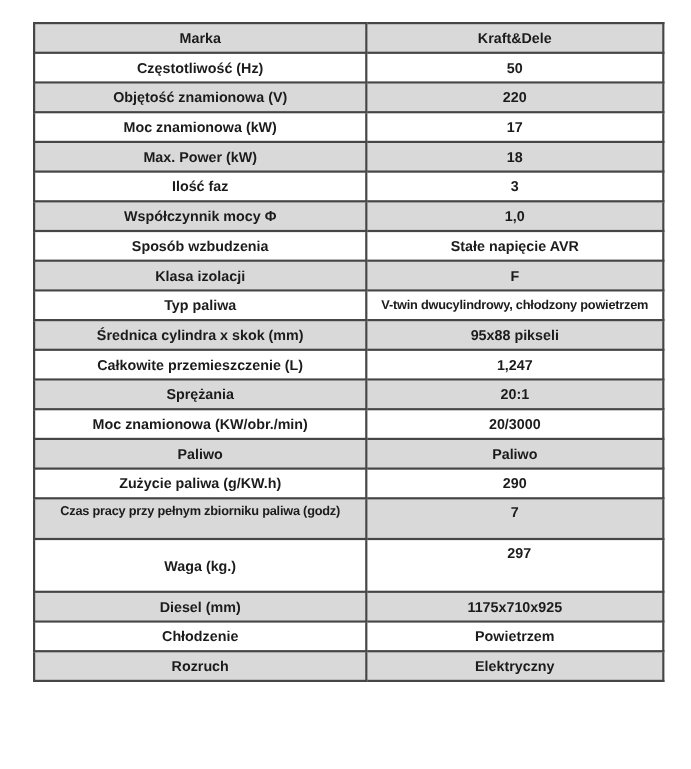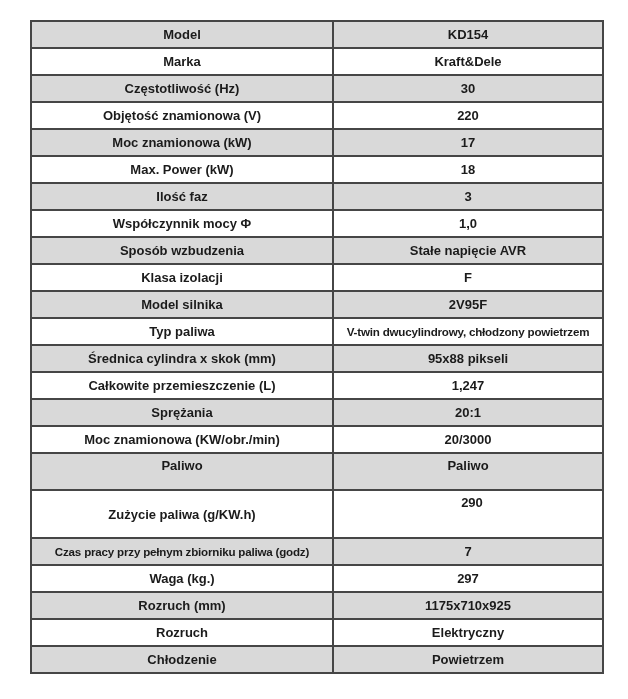--- a/index.html
+++ b/index.html
@@ -55,31 +55,27 @@
 <body>
 
 <div class="table-wrap">
   <table class="spec">
     <colgroup>
       <col class="c-label">
       <col class="c-value">
     </colgroup>
     <tbody>
 
-    <tr>
-          <td class="lbl">Model</td>
-          <td class="val">KD154</td>
-        </tr>
         <tr>
           <td class="lbl">Marka</td>
           <td class="val">Kraft&amp;Dele</td>
         </tr>
         <tr>
           <td class="lbl">Częstotliwość (Hz)</td>
-          <td class="val">30</td>
+          <td class="val">50</td>
         </tr>
         <tr>
           <td class="lbl">Objętość znamionowa (V)</td>
           <td class="val">220</td>
         </tr>
         <tr>
           <td class="lbl">Moc znamionowa (kW)</td>
           <td class="val">17</td>
         </tr>
         <tr>
@@ -94,24 +90,20 @@
           <td class="lbl">Współczynnik mocy Φ</td>
           <td class="val">1,0</td>
         </tr>
         <tr>
           <td class="lbl">Sposób wzbudzenia</td>
           <td class="val">Stałe napięcie AVR</td>
         </tr>
         <tr>
           <td class="lbl">Klasa izolacji</td>
           <td class="val">F</td>
-        </tr>
-        <tr>
-          <td class="lbl">Model silnika</td>
-          <td class="val">2V95F</td>
         </tr>
         <tr>
           <td class="lbl">Typ paliwa</td>
           <td class="val long">V-twin dwucylindrowy, chłodzony powietrzem</td>
         </tr>
         <tr>
           <td class="lbl">Średnica cylindra x skok (mm)</td>
           <td class="val">95x88 pikseli</td>
         </tr>
         <tr>
@@ -136,26 +128,26 @@
         </tr>
         <tr>
           <td class="lbl long">Czas pracy przy pełnym zbiorniku paliwa (godz)</td>
           <td class="val">7</td>
         </tr>
         <tr>
           <td class="lbl">Waga (kg.)</td>
           <td class="val">297</td>
         </tr>
         <tr>
-          <td class="lbl">Rozruch (mm)</td>
+          <td class="lbl">Diesel (mm)</td>
           <td class="val">1175x710x925</td>
+        </tr>
+        <tr>
+          <td class="lbl">Chłodzenie</td>
+          <td class="val">Powietrzem</td>
         </tr>
         <tr>
           <td class="lbl">Rozruch</td>
           <td class="val">Elektryczny</td>
-        </tr>
-        <tr>
-          <td class="lbl">Chłodzenie</td>
-          <td class="val">Powietrzem</td>
         </tr>
       </tbody>
   </table>
 </div>
 
 </body></html>

